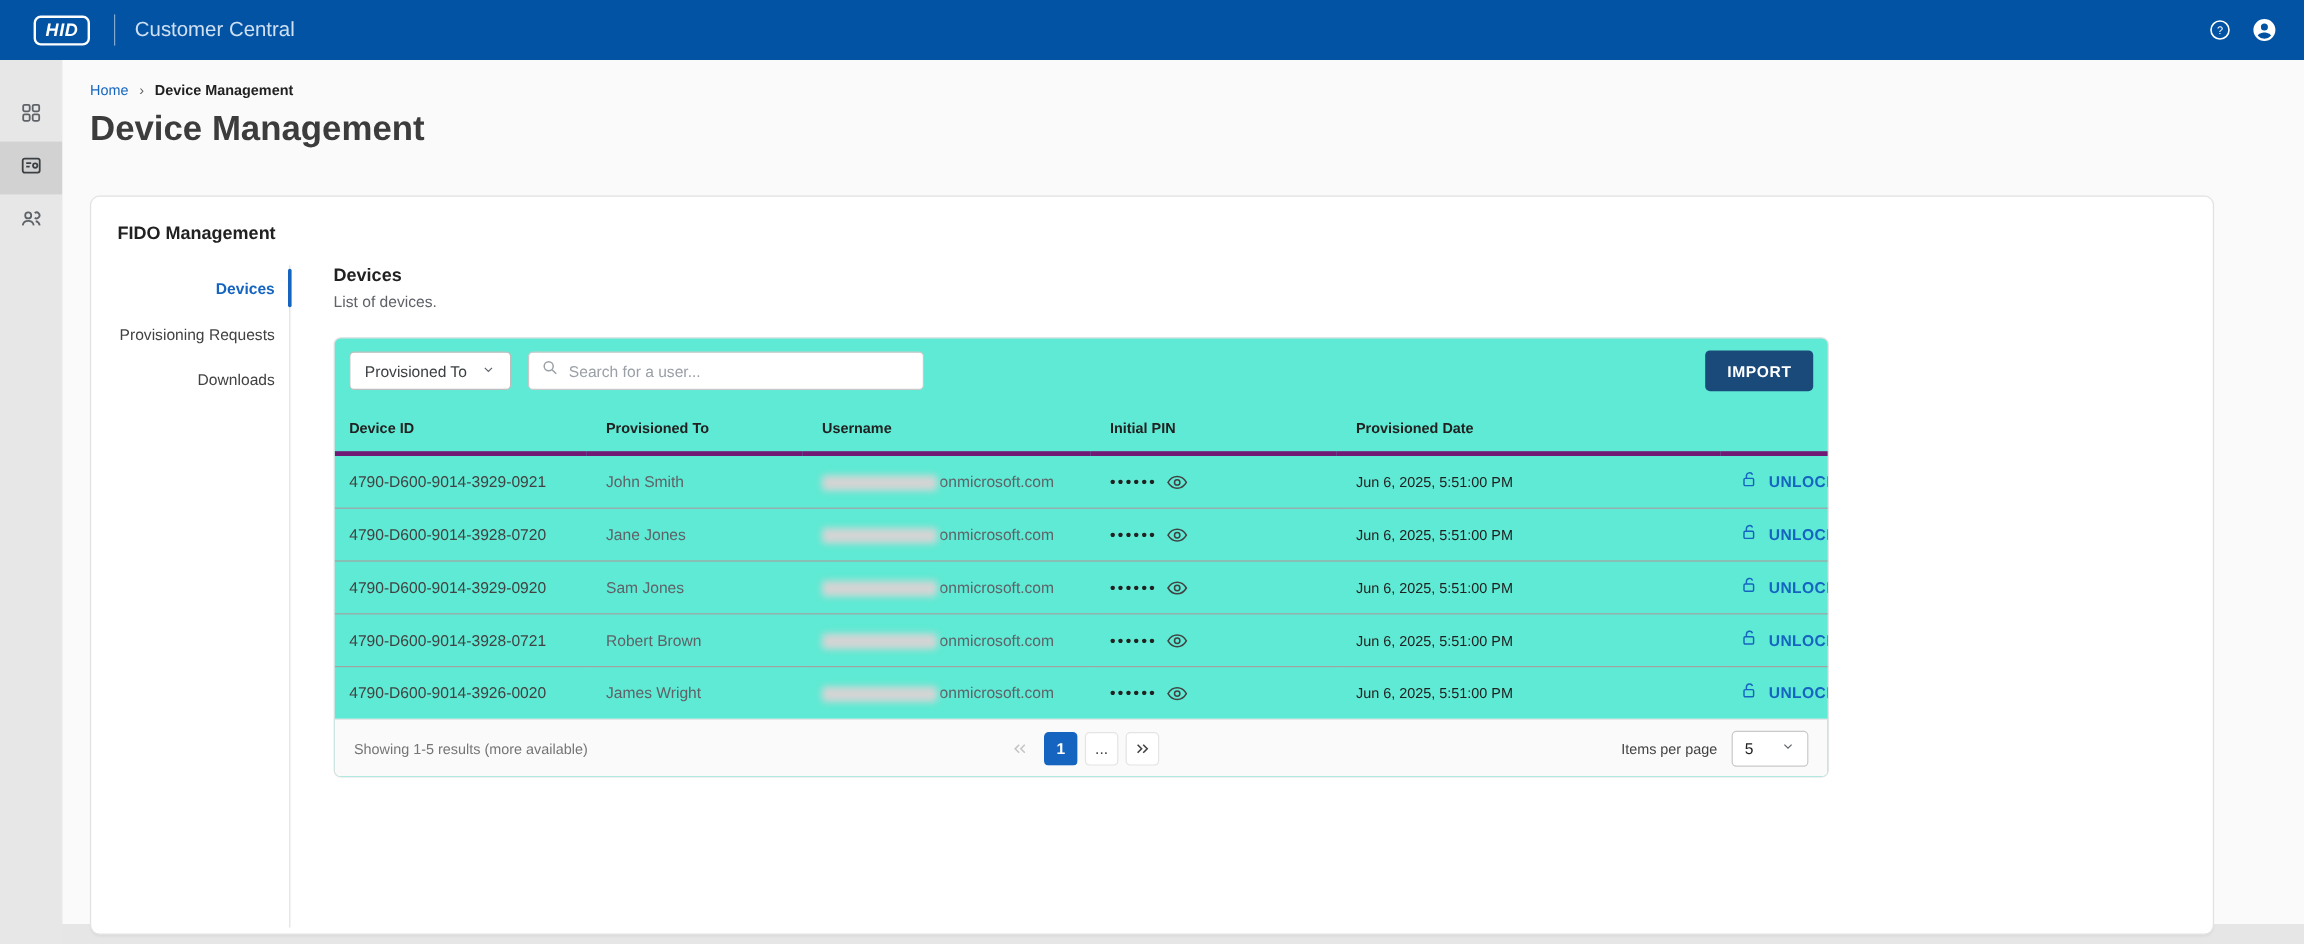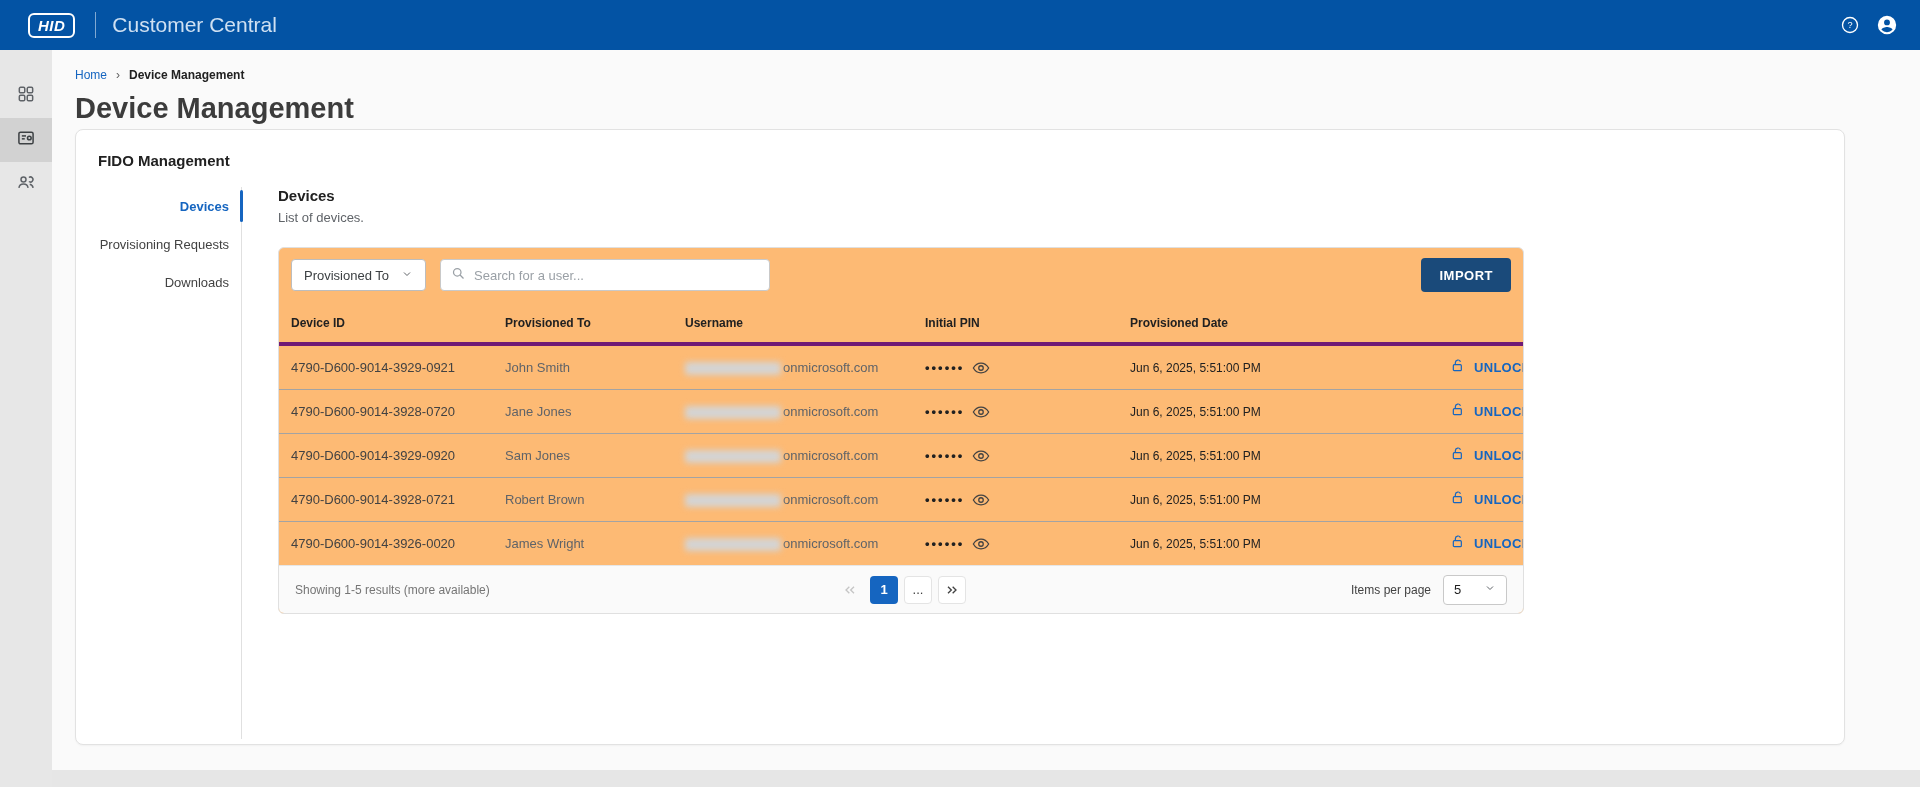--- a/index.html
+++ b/index.html
@@ -27,21 +27,21 @@
     font-style: italic;
     font-size: 15px;
     padding: 2px 8px;
     letter-spacing: .5px;
   }
   .header-divider {
     width: 1px; height: 26px;
     background: rgba(255,255,255,.5);
     margin: 0 16px 0 20px;
   }
-  .app-title { color: #cfe0f2; font-size: 21px; }
+  .app-title { color: #cfe0f2; font-size: 17px; }
   .header-right { margin-left: auto; display: flex; align-items: center; gap: 16px; }
   .icon-btn { background: none; border: none; cursor: pointer; display: flex; align-items: center; padding: 0; }
 
   
   .layout { display: flex; height: 772px; align-items: flex-start; justify-content: center; }
   .sidebar {
     width: 52px; height: 737px;
     background: #e7e7e7;
     padding-top: 24px;
     display: flex; flex-direction: column;
@@ -53,21 +53,21 @@
 
   
   .breadcrumb { padding-top: 18px; display: flex; align-items: center; gap: 9px; font-size: 12px; }
   .breadcrumb .crumb-home { color: #1565c0; text-decoration: none; font-weight: 500; cursor: pointer; }
   .crumb-sep { color: #616161; font-size: 12px; }
   .crumb-current { color: #212121; font-weight: bold; }
   .page-title { font-size: 29px; font-weight: bold; color: #3c3c3c; margin-top: 10px; }
 
   
   .card {
-    margin-top: 4px;
+    margin-top: 38px;
     background: #fff;
     border: 1px solid #e2e2e2;
     border-radius: 8px;
     height: 616px;
     padding-top: 22px;
     box-shadow: 0 1px 2px rgba(0,0,0,.04);
   }
   .card-title { font-size: 15px; font-weight: bold; color: #212121; padding: 0 22px; }
   .card-body { display: flex; margin-top: 18px; height: calc(100% - 40px); }
 
@@ -90,21 +90,21 @@
   
   .content { flex: 1; padding-left: 36px; }
   .content-title { font-size: 15px; font-weight: bold; color: #212121; }
   .content-subtitle { font-size: 13px; color: #5f6368; margin-top: 6px; }
 
   .panel {
     margin-top: 22px;
     border: 1px solid #e0e0e0;
     border-radius: 6px;
     width: 1246px;
-    background: #fdba74;
+    background: #5eead4;
     overflow: hidden;
   }
   .toolbar { display: flex; align-items: center; padding: 10px 12px; }
   .filter-btn {
     display: flex; align-items: center; gap: 12px;
     border: 1px solid #bdbdbd; border-radius: 4px; background: #fff;
     padding: 0 12px; height: 32px;
     font-size: 13px; color: #3c4043; cursor: pointer;
     font-family: inherit;
   }

